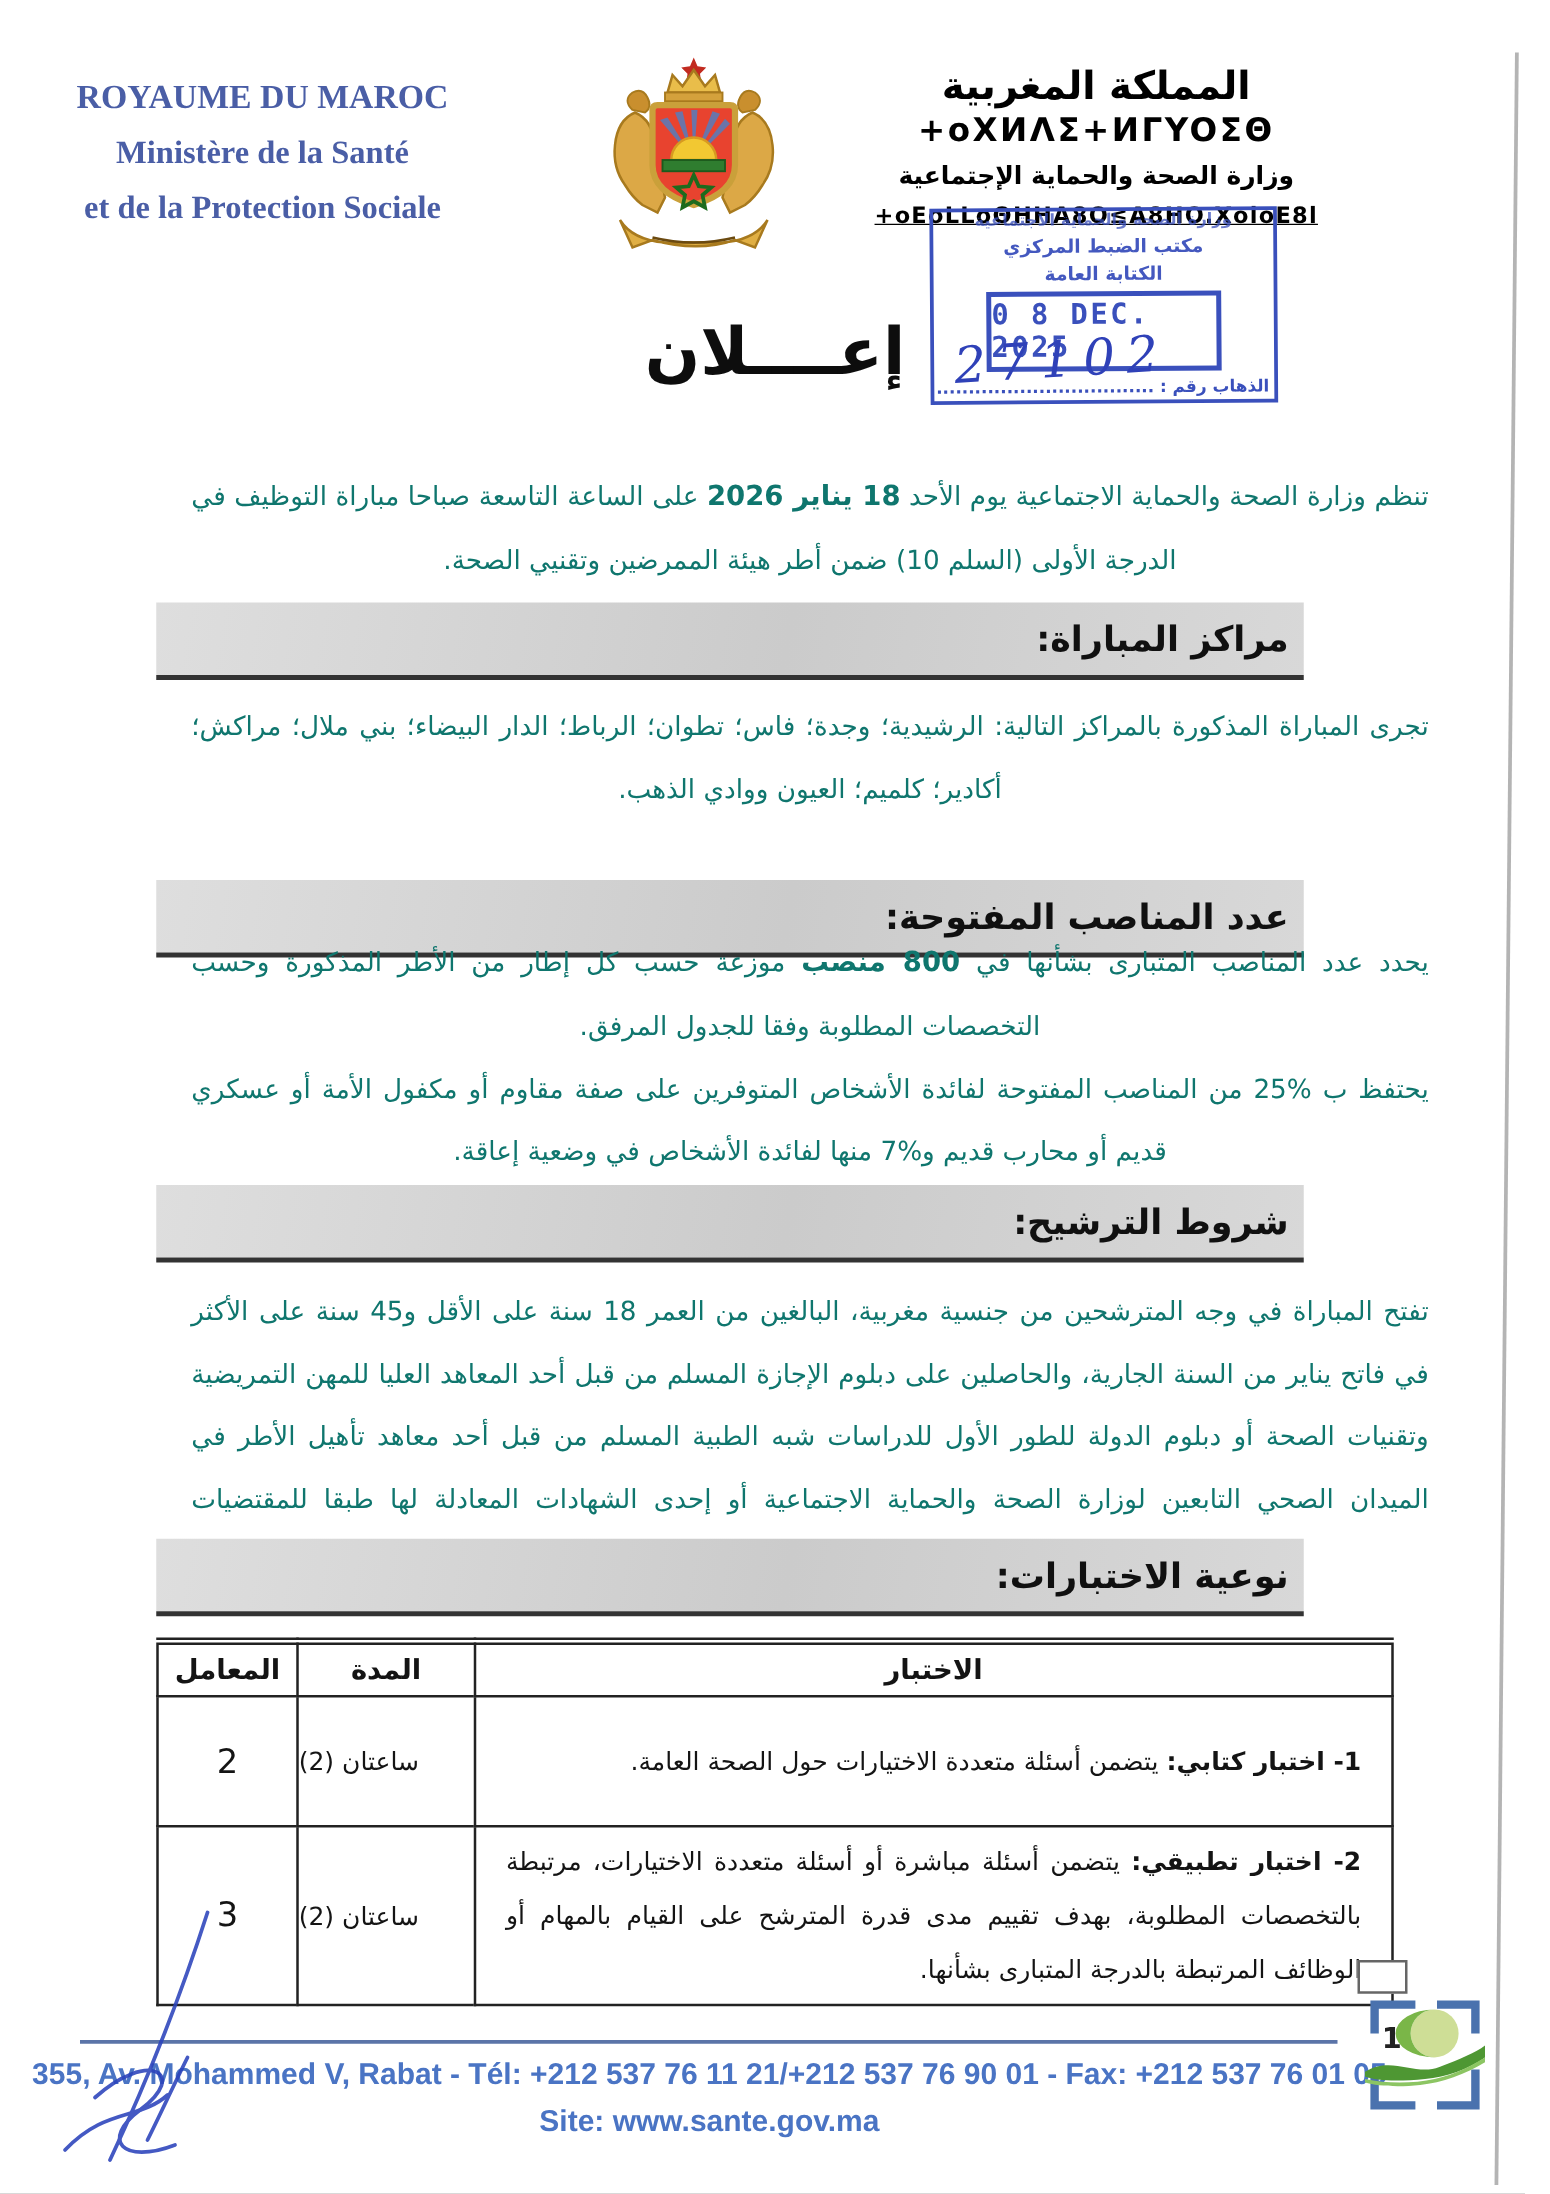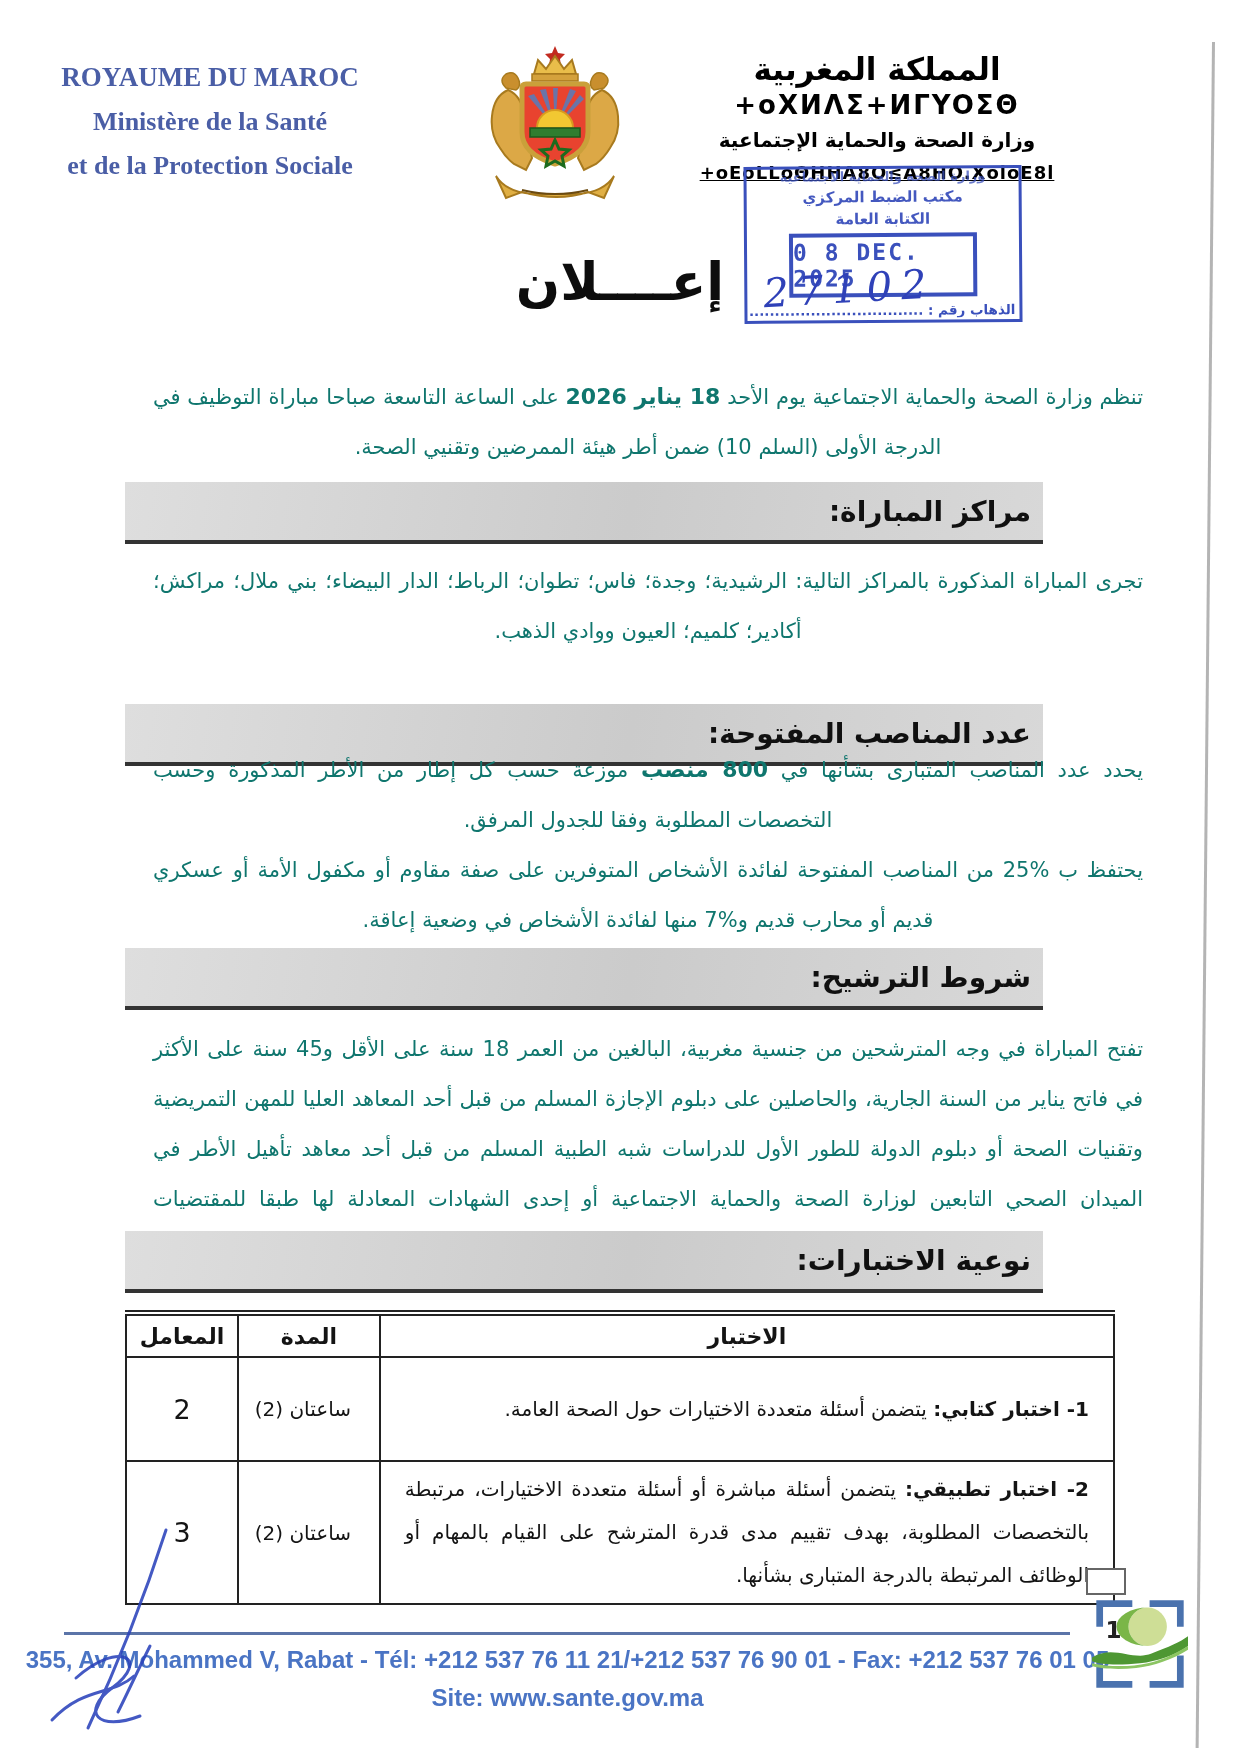--- a/index.html
+++ b/index.html
@@ -68,21 +68,21 @@
   table.exams {
     position:absolute; left:125px; top:1310px; width:990px;
     border-collapse:collapse; border:2px solid #222; border-top:6px double #222;
     font-size:20px; color:#141414;
   }
   table.exams th, table.exams td { border:2px solid #222; vertical-align:middle; }
   table.exams th { font-size:22px; font-weight:bold; height:44px; text-align:center; }
   tr.row-1 { height:104px; }
   tr.row-2 { height:134px; }
   td.exam-cell { text-align:justify; line-height:43px; padding:6px 24px; }
-  td.duration-cell { text-align:center; padding-right:12px; font-size:20px; }
+  td.duration-cell { text-align:left; padding-right:12px; font-size:20px; }
   td.coeff-cell { text-align:center; font-size:27px; }
   
   .footer-divider { position:absolute; left:64px; top:1632px; width:1006px; height:3px; background:#5b74a8; }
   .footer-address, .footer-site {
     position:absolute; left:0; width:1135px; text-align:center;
     font-family:"Liberation Sans", sans-serif; font-weight:bold; color:#4a74c4;
   }
   .footer-address { top:1646px; font-size:24px; }
   .footer-site    { top:1684px; font-size:24px; }
   .logo { position:absolute; left:1092px; top:1596px; width:96px; height:96px; }

